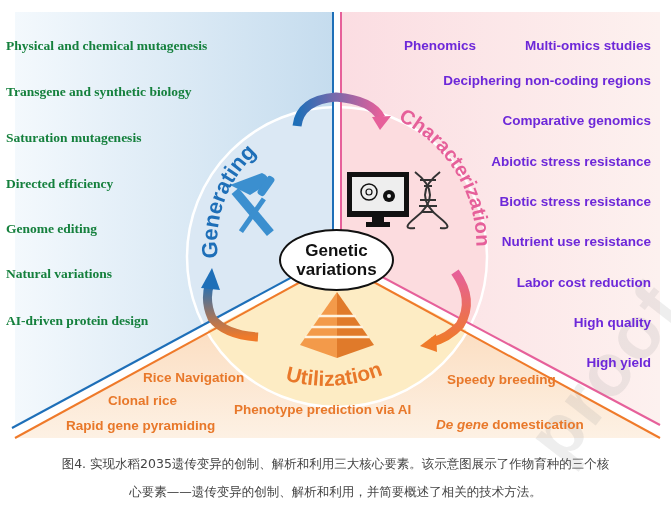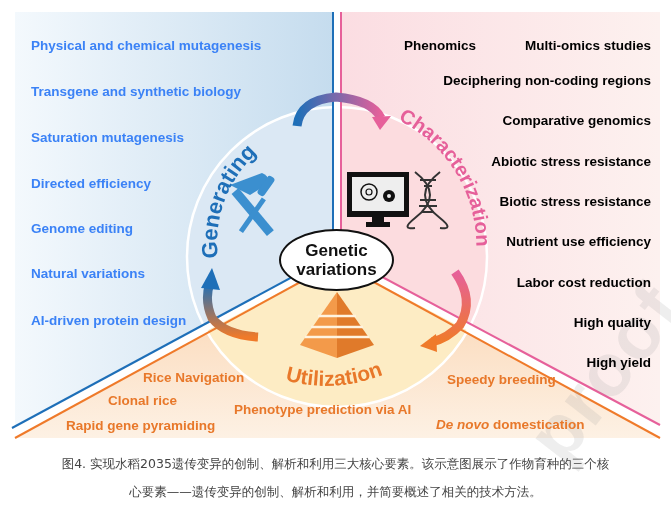--- a/index.html
+++ b/index.html
@@ -1,20 +1,20 @@
 <!DOCTYPE html>
 <html><head>
 <meta charset="utf-8">
 <style>
   html, body { margin:0; padding:0; background:#ffffff; }
   body { width:671px; height:515px; position:relative; overflow:hidden; font-family:"Liberation Sans", sans-serif; }
   #figure { position:absolute; left:0; top:0; width:671px; height:440px; }
   .lbl { position:absolute; font-family:"Liberation Sans", sans-serif; font-weight:bold; font-size:13.5px; white-space:nowrap; line-height:16px; }
-  .gen { color:#3b82f6; left:31px; }
-  .chr { color:#000000; right:20px; text-align:right; }
+  .gen { color:#15803d; left:6px;font-family:Liberation Serif, serif; }
+  .chr { color:#6d28d9; right:20px; text-align:right; }
   .utl { color:#e8782a; }
   .center-oval { position:absolute; left:279px; top:229px; width:115px; height:62px; border:2px solid #111; border-radius:50%; background:#ffffff; box-sizing:border-box; display:flex; flex-direction:column; align-items:center; justify-content:center; }
   .center-oval span { font-family:"Liberation Sans", sans-serif; font-weight:bold; font-size:17px; color:#111; line-height:19px; }
   #caption { position:absolute; left:0; top:450px; width:671px; text-align:center; font-family:"DejaVu Sans", sans-serif; font-size:12.5px; color:#444; line-height:28px; }
   #caption .line1 { display:block; padding:0 8px; }
   #caption .line2 { display:block; }
   .watermark { position:absolute; font-family:"Liberation Sans", sans-serif; font-size:74px; color:rgba(160,160,160,0.18); transform:rotate(-52deg); left:505px; top:330px; font-weight:bold; letter-spacing:2px; }
 </style>
 </head>
 <body>
@@ -150,31 +150,31 @@
   <div class="lbl gen" style="top:221px;">Genome editing</div>
   <div class="lbl gen" style="top:266px;">Natural variations</div>
   <div class="lbl gen" style="top:313px;">AI-driven protein design</div>
 
   <div class="lbl chr" style="top:38px; right:195px;">Phenomics</div>
   <div class="lbl chr" style="top:73px;">Deciphering non-coding regions</div>
   <div class="lbl chr" style="top:38px;">Multi-omics studies</div>
   <div class="lbl chr" style="top:113px;">Comparative genomics</div>
   <div class="lbl chr" style="top:154px;">Abiotic stress resistance</div>
   <div class="lbl chr" style="top:194px;">Biotic stress resistance</div>
-  <div class="lbl chr" style="top:234px;">Nutrient use efficiency</div>
+  <div class="lbl chr" style="top:234px;">Nutrient use resistance</div>
   <div class="lbl chr" style="top:275px;">Labor cost reduction</div>
   <div class="lbl chr" style="top:315px;">High quality</div>
   <div class="lbl chr" style="top:355px;">High yield</div>
 
   <div class="lbl utl" style="left:143px; top:370px;text-align:right;">Rice Navigation</div>
   <div class="lbl utl" style="left:108px; top:393px;">Clonal rice</div>
   <div class="lbl utl" style="left:66px; top:418px;">Rapid gene pyramiding</div>
   <div class="lbl utl" style="left:234px; top:402px;">Phenotype prediction via AI</div>
   <div class="lbl utl" style="left:427px; top:372px;margin-left:20px;">Speedy breeding</div>
-  <div class="lbl utl" style="left:436px; top:417px;"><i>De novo</i><span> domestication</span></div>
+  <div class="lbl utl" style="left:436px; top:417px;"><i>De gene</i><span> domestication</span></div>
 
   <div class="center-oval">
     <span>Genetic</span>
     <span>variations</span>
   </div>
 </div>
 
 <div id="caption">
   <span class="line1">图4. 实现水稻2035遗传变异的创制、解析和利用三大核心要素。该示意图展示了作物育种的三个核</span>
   <span class="line2">心要素——遗传变异的创制、解析和利用，并简要概述了相关的技术方法。</span>

